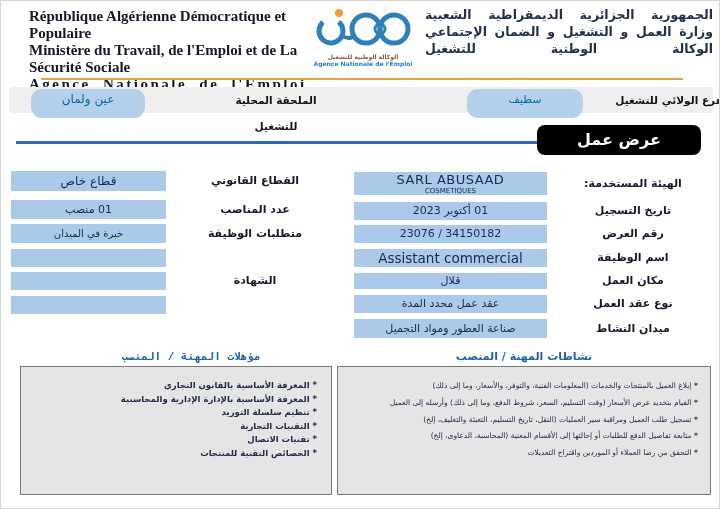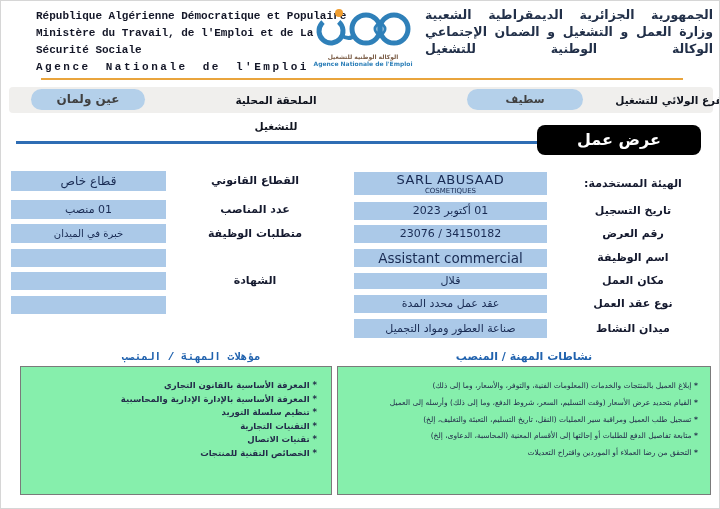--- a/index.html
+++ b/index.html
@@ -3,56 +3,56 @@
 <meta charset="utf-8">
 <style>
   html,body{margin:0;padding:0;background:#ffffff;}
   .page{
     position:relative; width:720px; height:509px; overflow:hidden;
     background:#ffffff; border:1px solid #d6d6d6; box-sizing:border-box;
     font-family:"DejaVu Sans",sans-serif;
   }
   
   .fr-header{position:absolute; left:28px; top:7px; width:312px; color:#141728;
-    font-family:Liberation Mono, monospace; font-weight:bold; font-size:11px; line-height:17px;margin-left:7px;}
+    font-family:Liberation Serif, serif; font-weight:bold; font-size:15px; line-height:17px;}
   .fr-line3{letter-spacing:2.5px; word-spacing:6px;}
   .ar-header{position:absolute; left:424px; top:5px; width:288px; color:#223049;
     font-weight:bold; font-size:12.5px; line-height:17px; direction:rtl;}
   .ar-header .jline{text-align:justify; text-align-last:justify; height:17px; overflow:hidden;}
   .logo-wrap{position:absolute; left:310px; top:4px; width:104px; text-align:center;}
   .logo-cap-ar{font-size:6px; color:#7a5c46; line-height:7px; font-weight:bold;}
   .logo-cap-fr{font-size:6px; color:#2f80b9; line-height:7px; font-weight:bold;}
   .orange-line{position:absolute; left:40px; top:77px; width:642px; height:2px; background:#e9a43c;}
   
   .branch-bar{position:absolute; left:8px; top:86px; width:704px; height:26px;
     background:#f0efed; border-radius:4px;}
   .bar-label{position:absolute; font-weight:bold; font-size:10.5px; color:#10141f;
     text-align:center; direction:rtl; line-height:26px; top:86px;}
-  .pill{position:absolute; top:88px; height:21px; border-radius:11px; background:#b4d0ea;
-    color:#404040; font-weight:bold; text-align:center; line-height:21px; direction:rtl;}
+  .pill{position:absolute; top:88px; height:29px; border-radius:11px; background:#b4d0ea;
+    color:#0369a1; font-weight:normal; text-align:center; line-height:21px; direction:rtl;}
   
   .title-line{position:absolute; left:15px; top:140px; width:524px; height:3px; background:#2e6db4;}
   .title-box{position:absolute; left:536px; top:124px; width:164px; height:30px;
     background:#000000; border-radius:8px; color:#ffffff; font-weight:bold; font-size:16px;
     text-align:center; line-height:29px; direction:rtl;}
   
   .flabel{position:absolute; font-weight:bold; color:#14192e; font-size:11px;
     text-align:center; direction:rtl; white-space:nowrap;}
   .rlabel{left:553px; width:158px;}
   .llabel{left:168px; width:172px;}
   .vbox{position:absolute; background:#abc9e8; color:#182a52; font-weight:normal;
     text-align:center; direction:rtl; font-size:11px; overflow:hidden;}
   .rvbox{left:353px; width:193px;}
   .lvbox{left:10px; width:155px;}
   .company-main{display:block; font-size:13px; line-height:14px; padding-top:1px; letter-spacing:0.5px;}
   .company-sub{display:block; font-size:7px; line-height:8px;}
   
   .sec-title{position:absolute; top:349px; width:230px; text-align:center; color:#2062ae;
     font-weight:bold; font-size:11px; direction:rtl;}
-  .sec-box{position:absolute; top:365px; height:129px; background:#86efac;
+  .sec-box{position:absolute; top:365px; height:129px; background:#e5e5e5;
     border:1px solid #7a7a7a; box-sizing:border-box; direction:rtl;}
   .qual-box{left:19px; width:312px; padding:12px 14px 0 10px;}
   .act-box{left:336px; width:374px; padding:11px 12px 0 24px;}
   .bullet{color:#232c4a; text-align:right; direction:rtl; font-weight:bold;}
   .qual-box .bullet{font-size:8.5px; line-height:13.6px;}
   .act-box .bullet{font-size:7.5px; line-height:16.8px; font-weight:normal;}
   .bullet::before{content:"* "; font-weight:bold;}
 </style>
 </head>
 <body>

